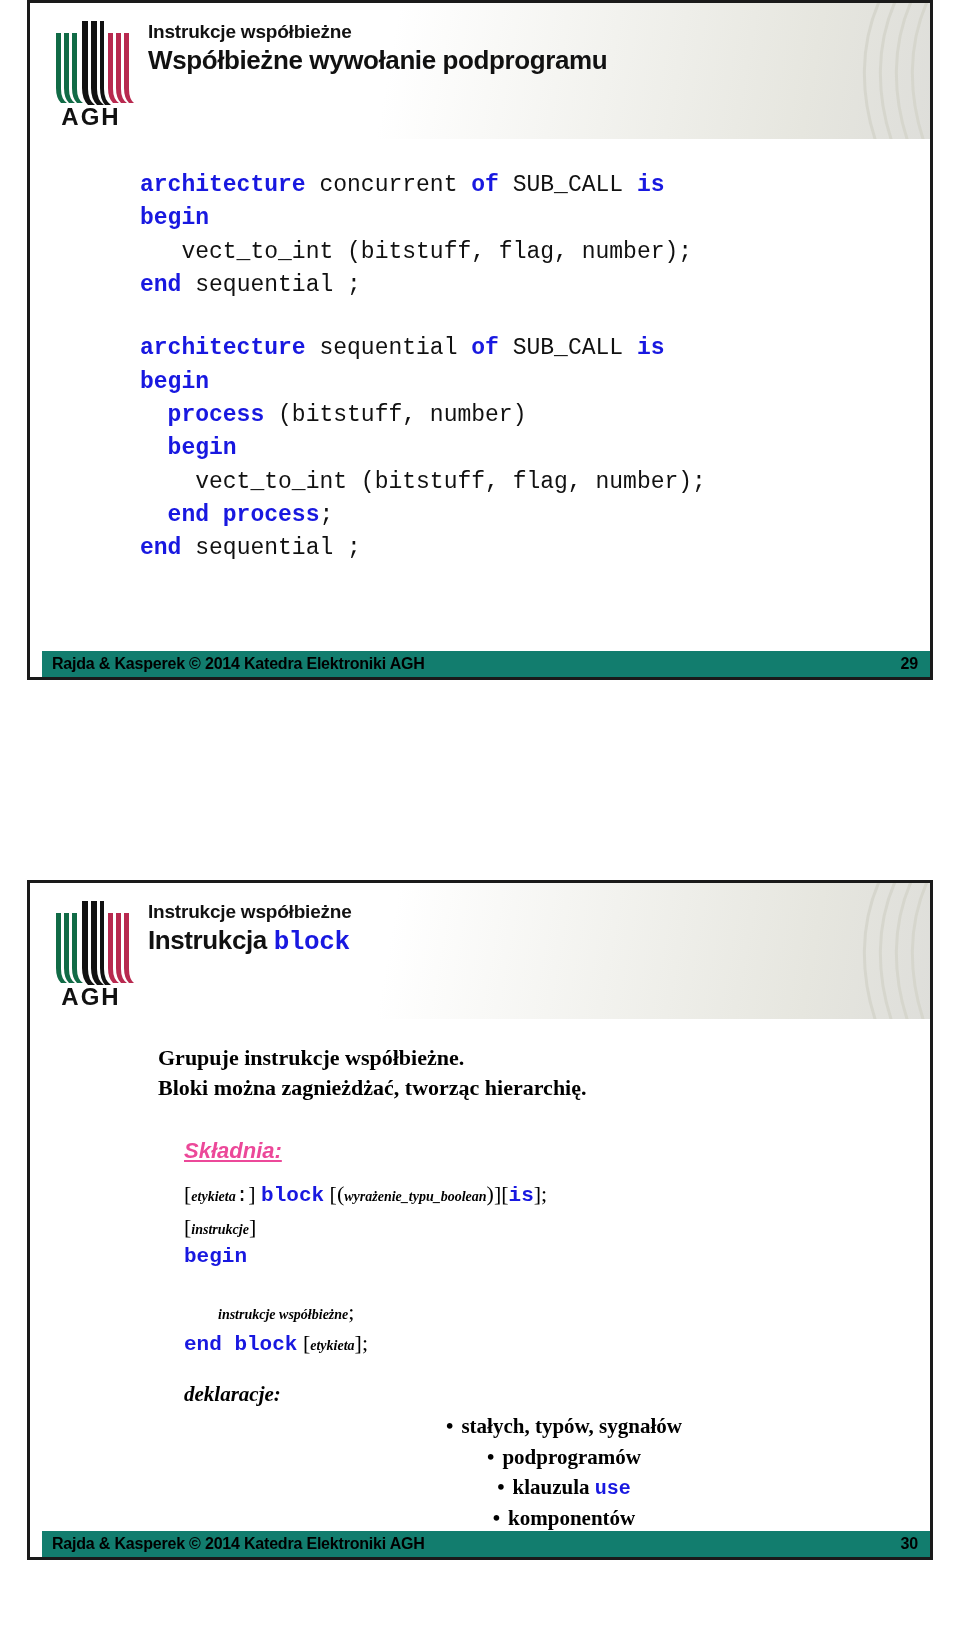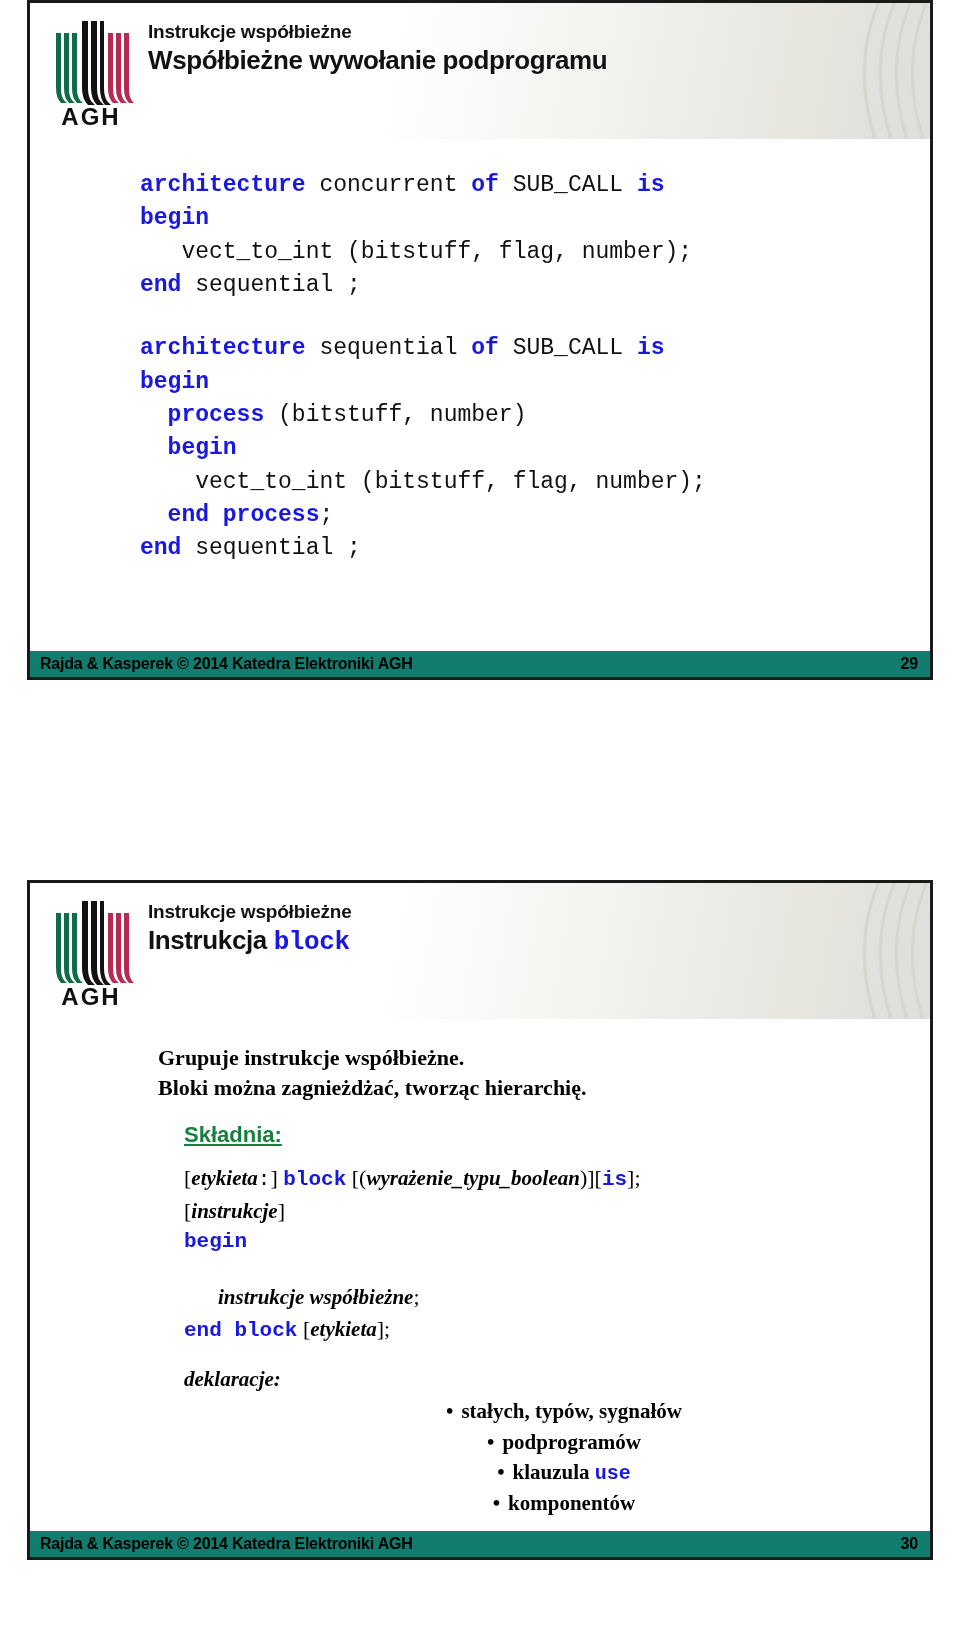--- a/index.html
+++ b/index.html
@@ -115,21 +115,21 @@
     margin-left: 92px;
   }
   .code-1 { margin-top: 30px; }
   .code-2 { margin-top: 30px; }
   .kw { color: #1818e0; font-weight: bold; }
   .id { color: #111111; }
 
   
   .slide-footer {
     position: absolute;
-    left: 0;
+    left: 12px;
     right: 0;
     bottom: 0;
     height: 26px;
     background: #127d6e;
     display: flex;
     align-items: center;
     justify-content: space-between;
     padding: 0 8px 0 10px;
     box-sizing: border-box;
     font-family: "Liberation Sans", sans-serif;
@@ -148,24 +148,25 @@
     color: #000000;
     margin-left: 110px;
     line-height: 1.35;
   }
   .para-first { margin-top: 24px; }
 
   .section-title {
     font-family: "Liberation Sans", sans-serif;
     font-weight: bold;
     font-size: 22px;
-    color: #15803d;
+    color: #ec4899;
     text-decoration: underline;
     margin-left: 136px;
-    margin-top: 20px;
+    margin-top: 36px;
+    font-style: italic;
   }
 
   .syntax {
     margin-left: 136px;
     margin-top: 14px;
     line-height: 1.42;
   }
   .syntax .line { white-space: nowrap; }
   .mono-kw {
     font-family: "Liberation Mono", monospace;
@@ -175,21 +176,21 @@
   }
   .mono-plain {
     font-family: "Liberation Mono", monospace;
     font-size: 21px;
     color: #111111;
   }
   .ital {
     font-family: "Liberation Serif", serif;
     font-style: italic;
     font-weight: bold;
-    font-size: 21px;
+    font-size: 14px;
     color: #000000;
   }
   .brk {
     font-family: "Liberation Serif", serif;
     font-size: 22px;
     color: #000000;
   }
   .indent-1 { padding-left: 34px; margin-top: 24px; }
 
   .decl-head {

